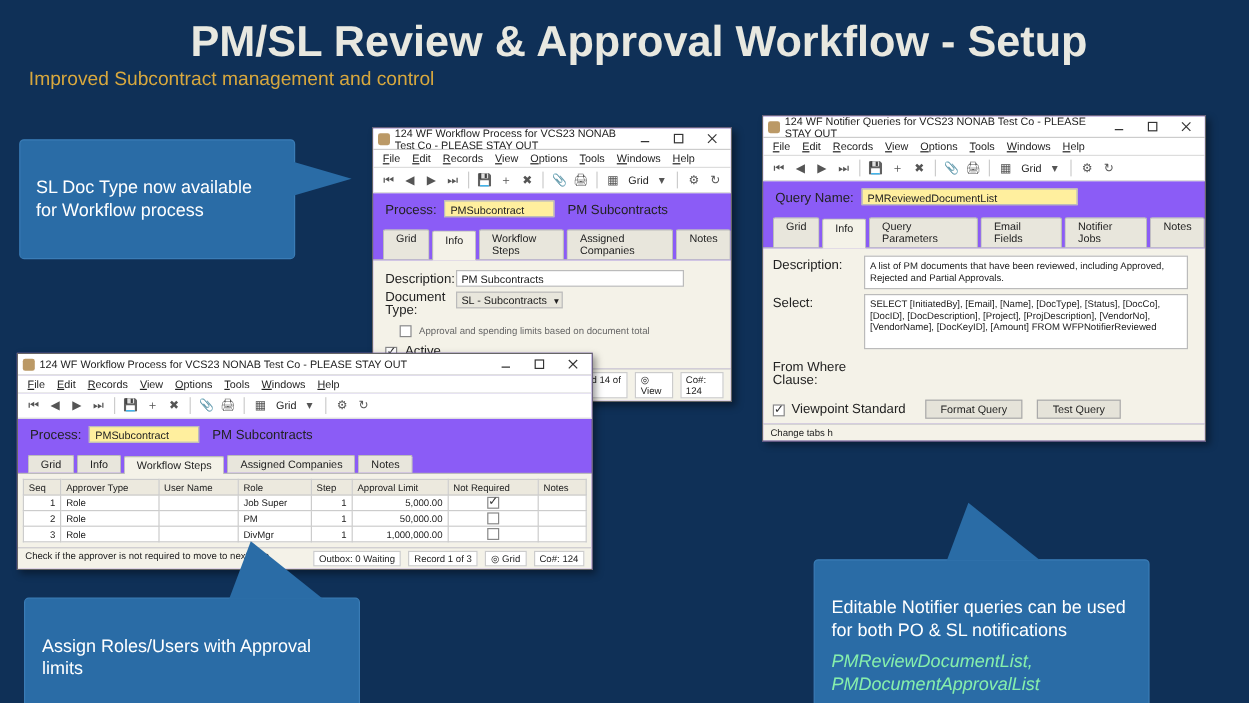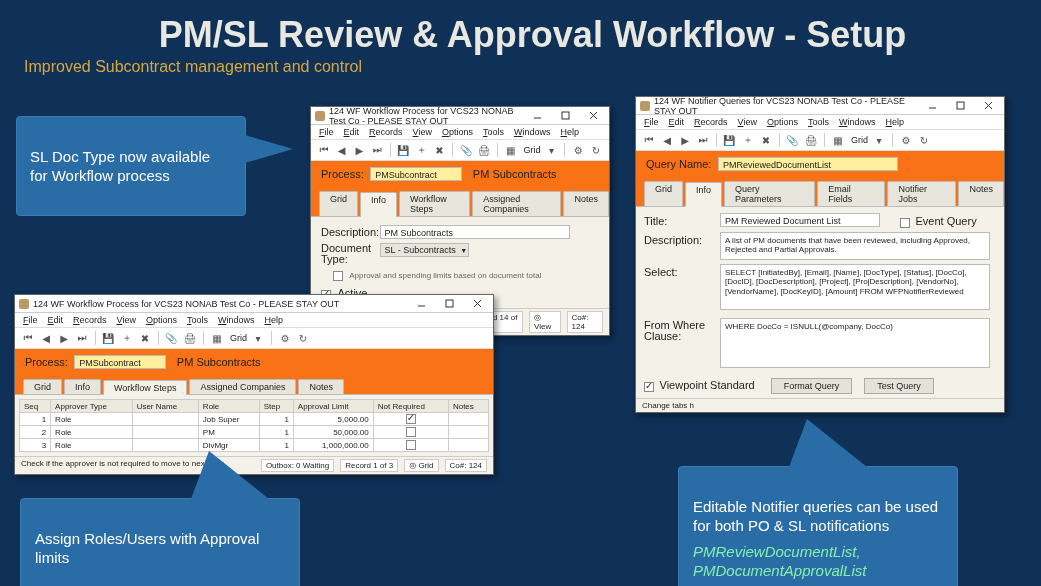--- a/index.html
+++ b/index.html
@@ -41,21 +41,21 @@
     position: absolute;
     width: 0; height: 0;
   }
   
   .tail-right { right: -48px; top: 18px; border-top: 14px solid transparent; border-bottom: 14px solid transparent; border-left: 48px solid #2a6ca6; }
   .tail-upright { right: 30px; top: -48px; border-left: 18px solid transparent; border-right: 60px solid transparent; border-bottom: 48px solid #2a6ca6; }
 
   
   .win {
     position: absolute;
-    background: #f97316;
+    background: #8b5cf6;
     border: 1px solid #666;
     box-shadow: 3px 3px 6px rgba(0,0,0,.4);
     font-size: 9px;
     color: #222;
   }
   .titlebar {
     display: flex;
     align-items: center;
     height: 18px;
     background: #fff;
@@ -487,38 +487,29 @@
   <div class="tabs" style="padding-left:8px;">
     <div class="tab">Grid</div>
     <div class="tab active">Info</div>
     <div class="tab">Query Parameters</div>
     <div class="tab">Email Fields</div>
     <div class="tab">Notifier Jobs</div>
     <div class="tab">Notes</div>
   </div>
   <div class="tab-body" style="padding:6px 8px 4px;">
     <div class="formrow">
-      <span class="lbl">Title:</span>
-      <span class="field white" style="width:160px;">PM Reviewed Document List</span>
-      <span style="margin-left:14px;">
-        <span class="checkbox"></span>
-        <span class="lbl" style="margin-left:3px;">Event Query</span>
-      </span>
-    </div>
-    <div class="formrow">
       <span class="lbl">Description:</span>
       <div class="textarea" style="width:270px; height:28px;">A list of PM documents that have been reviewed, including Approved, Rejected and Partial Approvals.</div>
     </div>
     <div class="formrow">
       <span class="lbl">Select:</span>
       <div class="textarea" style="width:270px; height:46px;">SELECT [InitiatedBy], [Email], [Name], [DocType], [Status], [DocCo], [DocID], [DocDescription], [Project], [ProjDescription], [VendorNo], [VendorName], [DocKeyID], [Amount] FROM WFPNotifierReviewed</div>
     </div>
     <div class="formrow" style="margin-top:8px;">
       <span class="lbl" style="width:66px; line-height:1;">From Where Clause:</span>
-      <div class="textarea" style="width:270px; height:50px;">WHERE DocCo = ISNULL(@company, DocCo)</div>
     </div>
     <div style="margin-top:10px; display:flex; align-items:center; gap:12px;">
       <span>
         <span class="checkbox checked"></span>
         <span class="lbl" style="margin-left:3px;">Viewpoint Standard</span>
       </span>
       <span class="btn">Format Query</span>
       <span class="btn">Test Query</span>
     </div>
   </div>

